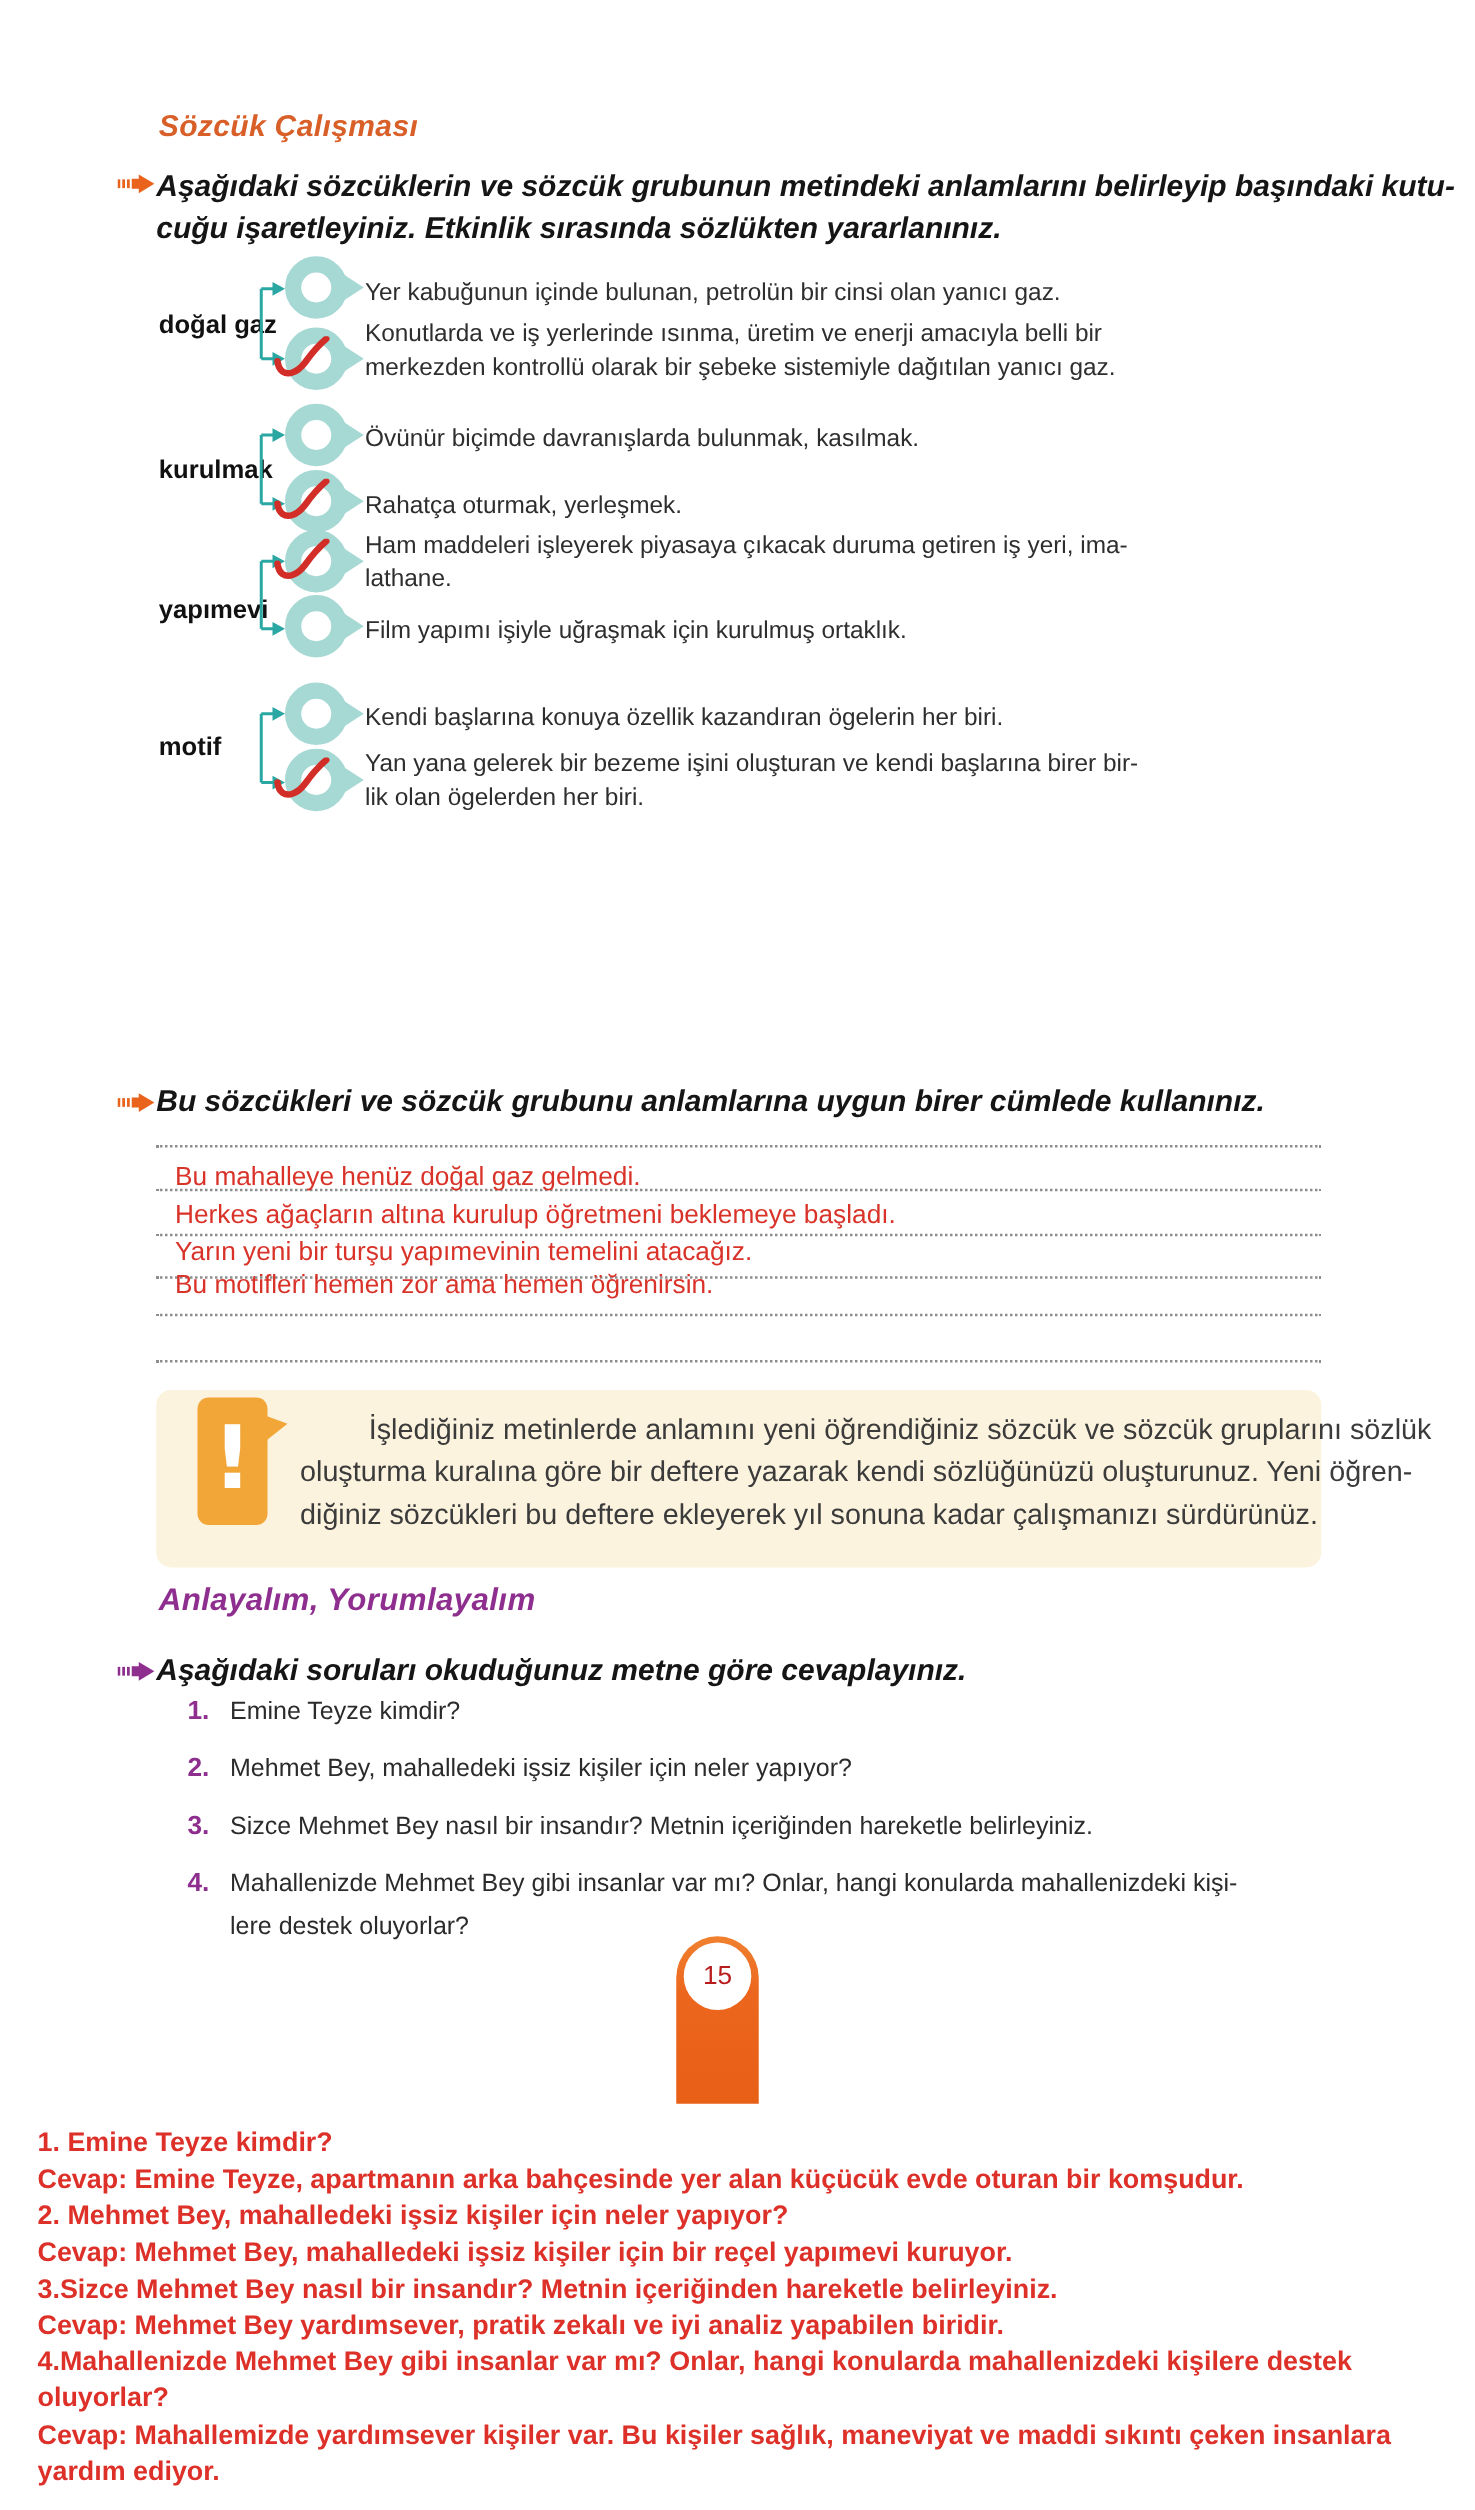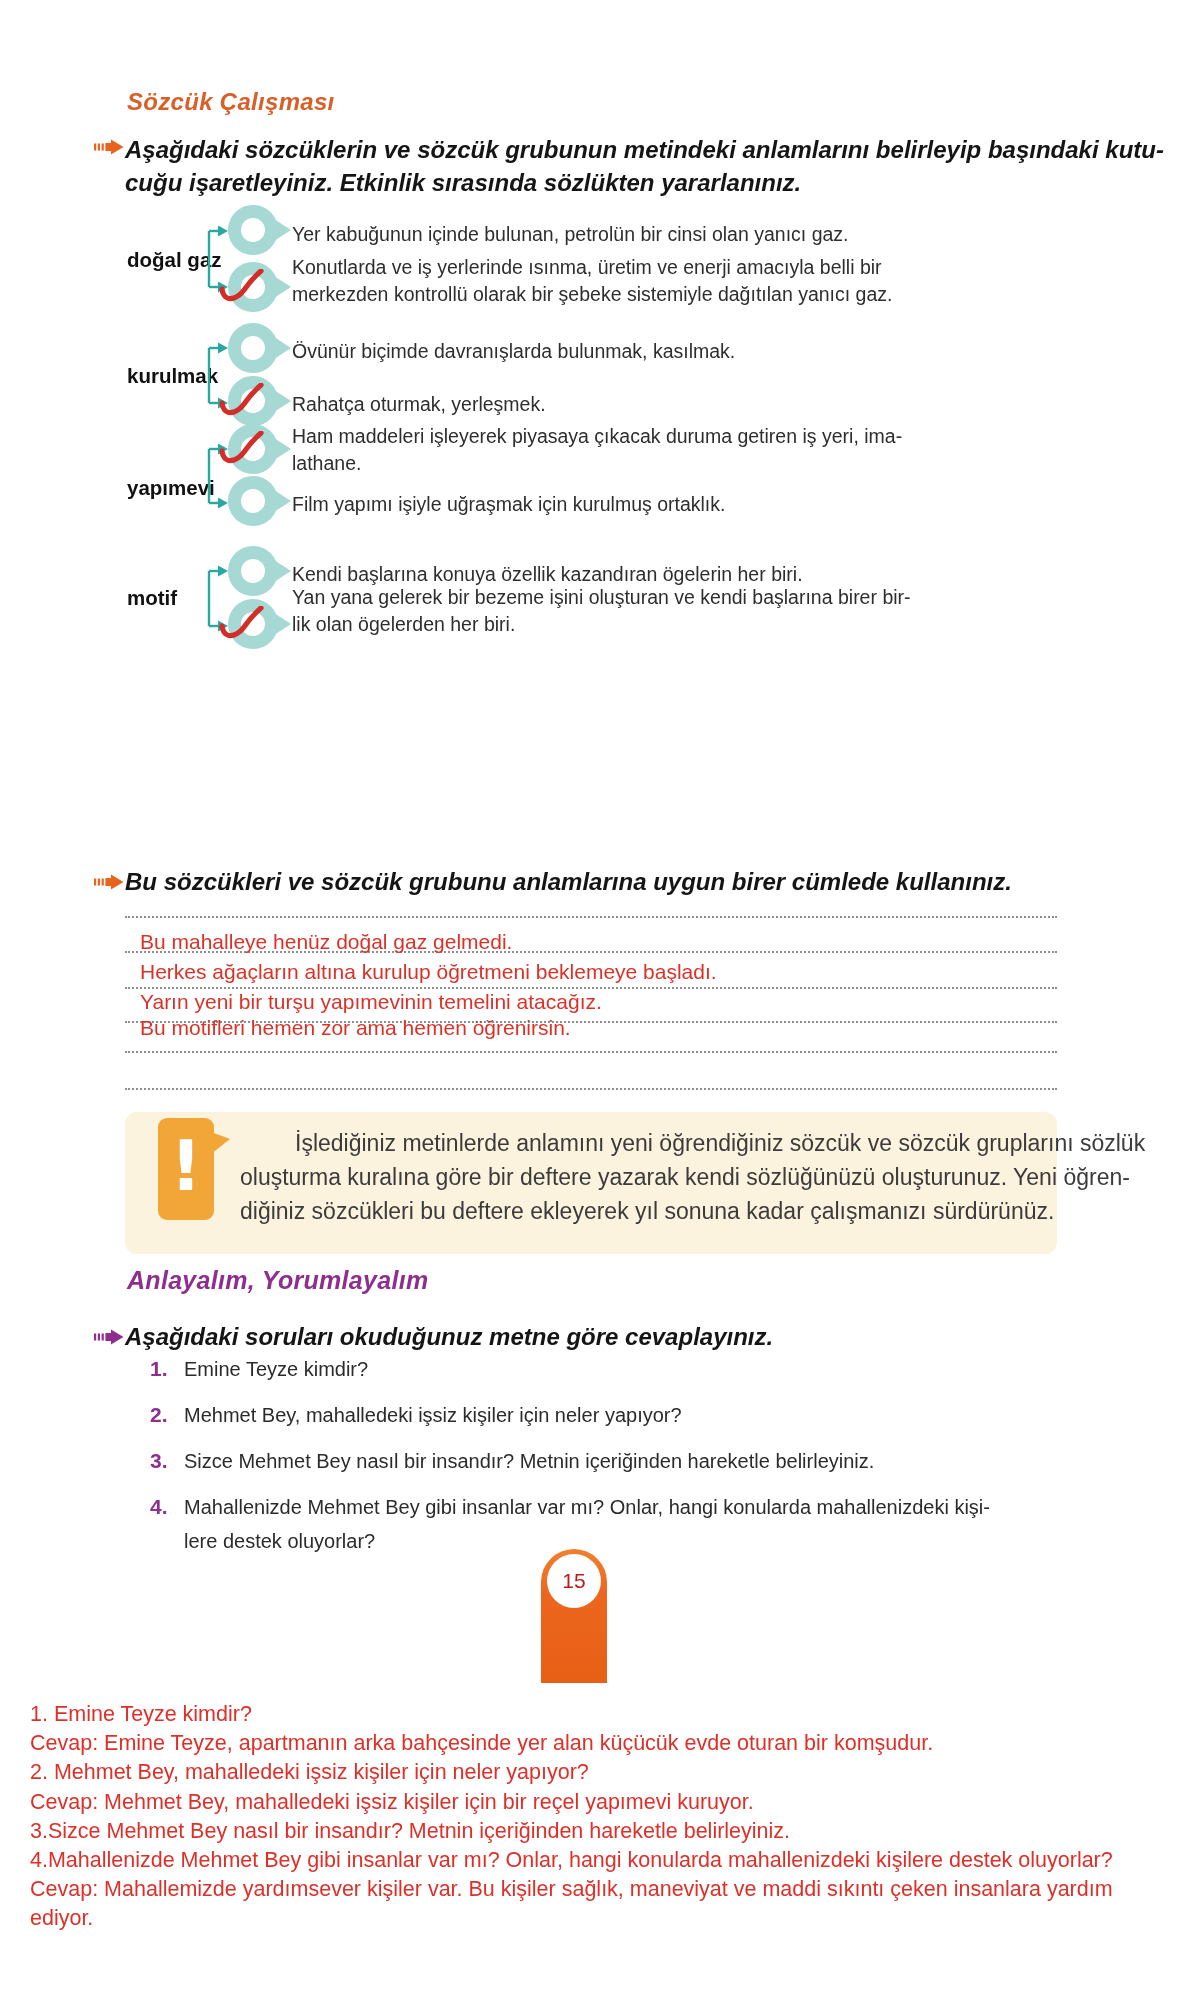--- a/index.html
+++ b/index.html
@@ -32,21 +32,21 @@
       border-top:7px solid transparent;border-bottom:15px solid transparent;}
   .notetext{left:240px;top:1126px;width:800px;font-size:23px;color:#3b3b3b;}
   .noteline{line-height:34px;white-space:nowrap;}
   .noteline.first{padding-left:55px;}
   .qnum{font-weight:bold;font-size:21px;color:#8e2e8e;white-space:nowrap;}
   .qtext{font-size:20px;color:#2b2b2b;white-space:nowrap;line-height:34px;}
   .ribbon{left:541px;top:1549px;width:66px;height:134px;border-radius:33px 33px 0 0;
       background:linear-gradient(180deg,#f0802f 0%,#ec661d 35%,#e85f16 100%);}
   .pagenum{left:547px;top:1554px;width:54px;height:54px;background:#fff;border-radius:50%;
       display:flex;align-items:center;justify-content:center;font-size:21px;color:#b91c1c;}
-  .anskey{left:30px;top:1700px;width:1122px;font-size:21.5px;color:#dd3029;line-height:29.2px;}
+  .anskey{left:30px;top:1700px;width:1122px;font-size:21.5px;color:#dd3029;line-height:29.2px;font-weight:bold;}
   .anskey p{margin:0;}
 </style>
 </head>
 <body>
 
 <div class="page">
 
   <div class="abs h1" style="left:127px;top:88px">Sözcük Çalışması</div>
 
   <span class="abs bullet orange" style="left:94px;top:139px">
@@ -134,21 +134,21 @@
       <polygon points="16,61.5 16,72.5 26,67"></polygon>
   </svg>
   <div class="abs balloon" style="left:228px;top:546px"></div>
   <div class="abs balloon" style="left:228px;top:599px"></div>
   <svg class="abs check" style="left:219px;top:606px" width="46" height="36" viewBox="0 0 46 36">
     <path d="M3 20 C4 28 9 31 15 29 C18 28 22 25 25 21 C30 14 36 7 42 2"></path>
   </svg>
   <div class="abs def" style="left:292px;top:561px">
     <div class="defline">Kendi başlarına konuya özellik kazandıran ögelerin her biri.</div>
   </div>
-  <div class="abs def" style="left:292px;top:584px">
+  <div class="abs def" style="left:292px;top:598px">
     <div class="defline">Yan yana gelerek bir bezeme işini oluşturan ve kendi başlarına birer bir-</div>
     <div class="defline">lik olan ögelerden her biri.</div>
   </div>
 
   <span class="abs bullet orange" style="left:94px;top:874px">
     <svg width="30" height="16" viewBox="0 0 30 16" fill="currentColor">
         <rect x="0" y="4.5" width="2.2" height="7"></rect>
         <rect x="3.8" y="4.5" width="2.2" height="7"></rect>
         <rect x="7.6" y="4.5" width="2.2" height="7"></rect>
         <rect x="11.4" y="4" width="5.8" height="8"></rect>
@@ -214,17 +214,18 @@
 
   <div class="abs ribbon"></div>
   <div class="abs pagenum">15</div>
 
   <div class="abs anskey">
     <p>1. Emine Teyze kimdir?</p>
     <p>Cevap: Emine Teyze, apartmanın arka bahçesinde yer alan küçücük evde oturan bir komşudur.</p>
     <p>2. Mehmet Bey, mahalledeki işsiz kişiler için neler yapıyor?</p>
     <p>Cevap: Mehmet Bey, mahalledeki işsiz kişiler için bir reçel yapımevi kuruyor.</p>
     <p>3.Sizce Mehmet Bey nasıl bir insandır? Metnin içeriğinden hareketle belirleyiniz.</p>
+    <p>Cevap: Mehmet Bey yardımsever, pratik zekalı ve iyi analiz yapabilen biridir.</p>
     <p>4.Mahallenizde Mehmet Bey gibi insanlar var mı? Onlar, hangi konularda mahallenizdeki kişilere destek oluyorlar?</p>
     <p>Cevap: Mahallemizde yardımsever kişiler var. Bu kişiler sağlık, maneviyat ve maddi sıkıntı çeken insanlara yardım ediyor.</p>
   </div>
 
 </div>
 
 </body></html>

